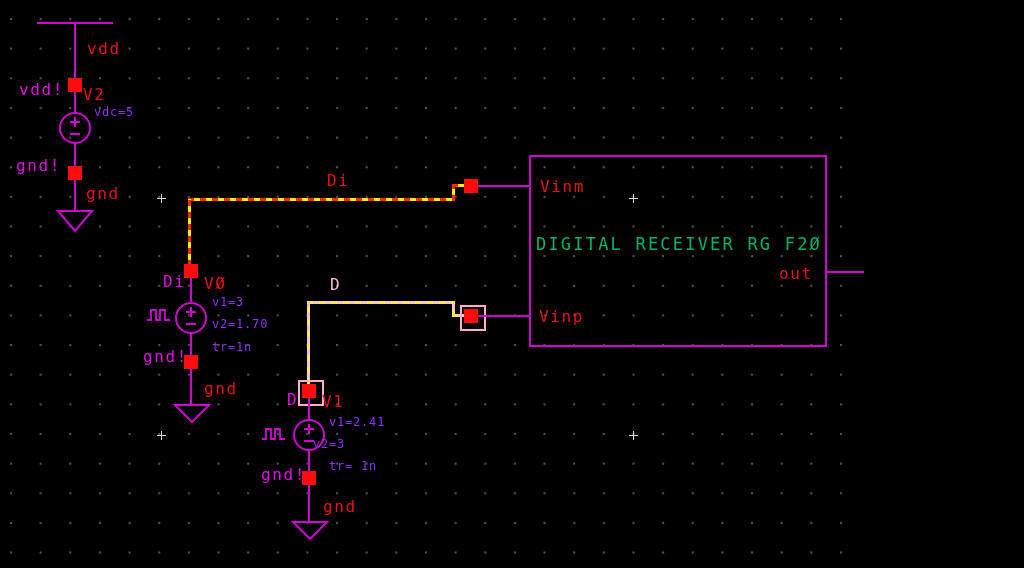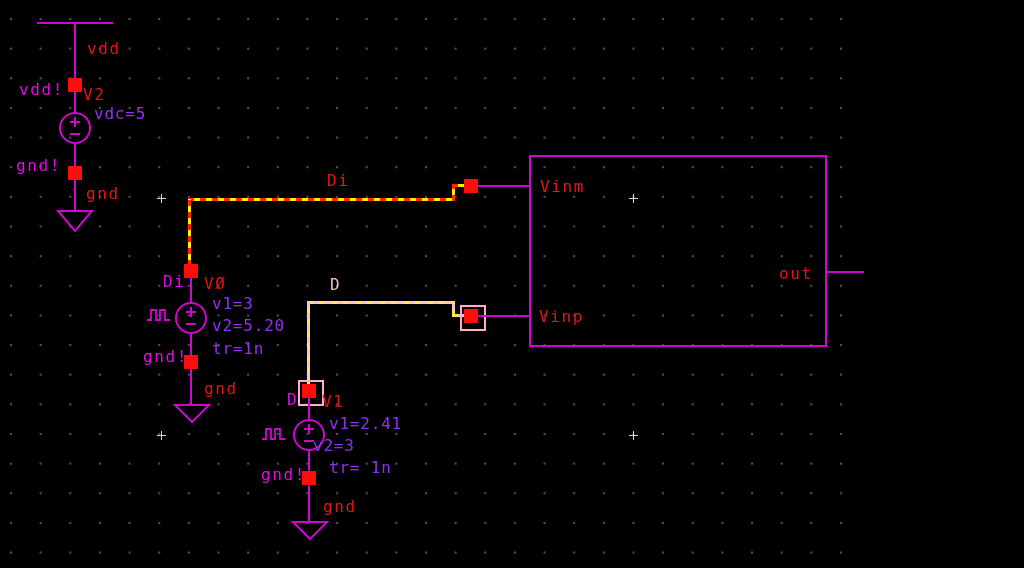--- a/index.html
+++ b/index.html
@@ -21,21 +21,21 @@
   .np .dash-h{position:absolute;inset:0;background:repeating-linear-gradient(90deg,#ffe94d 0 6px,transparent 6px 12px);}
   .np .dash-v{position:absolute;inset:0;background:repeating-linear-gradient(0deg,#ffe94d 0 6px,transparent 6px 12px);}
   
   .pin{position:absolute;width:14px;height:14px;background:#ff0d0d;}
   .pin.big{width:16px;height:16px;}
   .hl{position:absolute;width:22px;height:22px;border:2px solid #ffaec6;background:transparent;}
   
   .lbl{position:absolute;line-height:1;white-space:pre;font-size:16px;letter-spacing:1.6px;}
   .t-red{color:#e81414;}
   .t-mag{color:#e50ae5;}
-  .t-purple{color:#9330f2;font-size:16px;letter-spacing:0.8px;}
+  .t-purple{color:#9330f2;font-size:12px;letter-spacing:0.8px;}
   .t-green{color:#00b55c;font-size:17px;letter-spacing:2.2px;}
   .t-pink{color:#f2bccb;}
   .t-brown{color:#a8432a;}
   
   .recbox{position:absolute;left:529px;top:155px;width:294px;height:188px;border:2px solid #cf06cf;background:transparent;}
   .cross{position:absolute;width:9px;height:9px;}
   .cross:before{content:"";position:absolute;left:4px;top:0;width:1px;height:9px;background:#d8d8e2;}
   .cross:after{content:"";position:absolute;left:0;top:4px;width:9px;height:1px;background:#d8d8e2;}
   svg{position:absolute;overflow:visible;}
 </style>
@@ -93,21 +93,21 @@
   <svg width="28" height="16" style="left:146px;top:307px;">
     <path d="M1,13 H5 V3 H10 V13 H14 V3 H19 V13 H24" fill="none" stroke="#cf06cf" stroke-width="1.8"></path>
   </svg>
   <svg width="44" height="44" style="left:169px;top:296px;">
     <circle cx="22" cy="22" r="15" fill="none" stroke="#cf06cf" stroke-width="2"></circle>
     <line x1="17" y1="16" x2="27" y2="16" stroke="#cf06cf" stroke-width="2"></line>
     <line x1="22" y1="11" x2="22" y2="21" stroke="#cf06cf" stroke-width="2"></line>
     <line x1="17" y1="28" x2="27" y2="28" stroke="#cf06cf" stroke-width="2"></line>
   </svg>
   <span class="lbl t-purple" style="left:212px;top:296px;">v1=3</span>
-  <span class="lbl t-purple" style="left:212px;top:318px;">v2=5.20</span>
+  <span class="lbl t-purple" style="left:212px;top:318px;">v2=1.70</span>
   <span class="lbl t-purple" style="left:212px;top:341px;text-align:right;">tr=1n</span>
   <div class="wire" style="left:190px;top:333px;width:2px;height:24px;"></div>
   <span class="lbl t-mag" style="left:143px;top:349px;">gnd!</span>
   <div class="pin" style="left:184px;top:355px;"></div>
   <div class="wire" style="left:190px;top:369px;width:2px;height:36px;"></div>
   <span class="lbl t-red" style="left:204px;top:381px;">gnd</span>
   <svg width="38" height="22" style="left:173px;top:403px;">
     <polygon points="2,2 36,2 19,19" fill="none" stroke="#cf06cf" stroke-width="2"></polygon>
   </svg>
 
@@ -152,20 +152,21 @@
   </svg>
 
   <div class="pin" style="left:464px;top:179px;"></div>
   <div class="wire" style="left:478px;top:185px;width:51px;height:2px;"></div>
   <div class="hl" style="left:460px;top:305px;"></div>
   <div class="pin" style="left:464px;top:309px;"></div>
   <div class="wire" style="left:478px;top:315px;width:51px;height:2px;"></div>
 
   <div class="recbox"></div>
   <span class="lbl t-red" style="left:540px;top:179px;">Vinm</span>
+  <span class="lbl t-green" style="left:536px;top:236px;">DIGITAL RECEIVER RG F2Ø</span>
   <span class="lbl t-red" style="left:779px;top:266px;">out</span>
   <span class="lbl t-red" style="left:539px;top:309px;text-align:center;">Vinp</span>
 
   <div class="wire" style="left:825px;top:271px;width:51px;height:2px;"></div>
   <div class="pin big" style="left:875px;top:264px;"></div>
   <span class="lbl t-brown" style="left:905px;top:246px;">out</span>
   <div class="ny" style="left:891px;top:270px;width:74px;height:3px;">
       <div class="dash-h"></div>
     </div>
   <div class="pin big" style="left:964px;top:264px;"></div>

